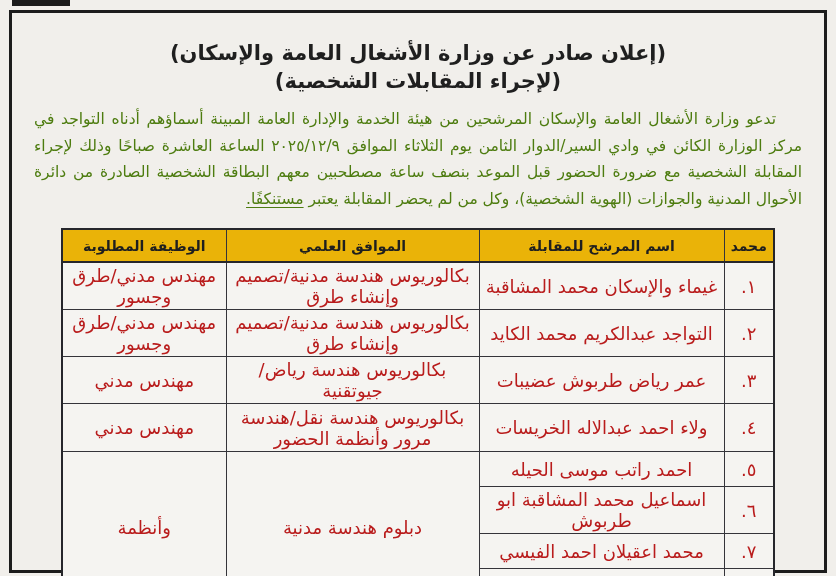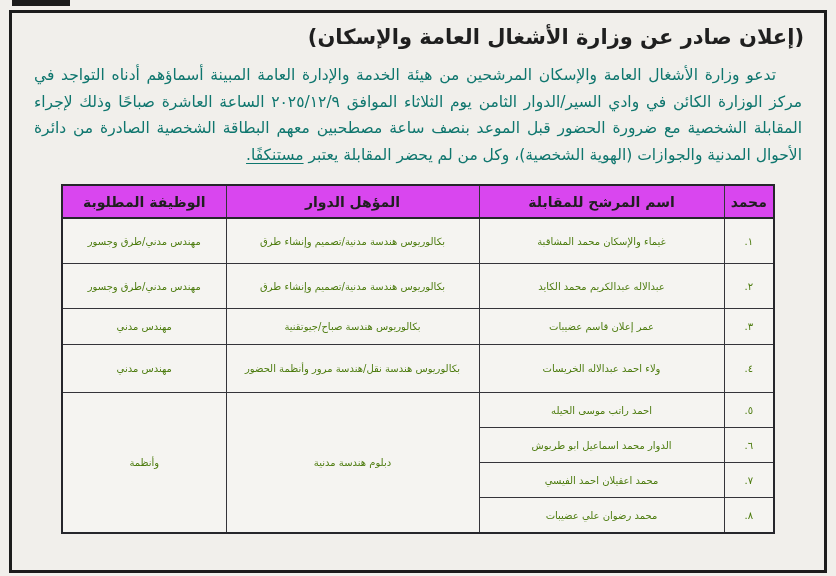--- a/index.html
+++ b/index.html
@@ -21,33 +21,33 @@
     background:#1c1c1c;
   }
   .frame{
     position:absolute;
     left:9px;right:9px;top:10px;bottom:3px;
     border:3px solid #1c1c1c;
     box-sizing:border-box;
     padding:8px 20px 0 20px;
   }
   .title{
-    text-align:right;
+    text-align:center;
     font-weight:bold;
     font-size:21px;
     line-height:28px;
-    margin-top:2px;
+    margin-top:18px;
   }
   .body-text{
     font-size:15.5px;
     line-height:26.5px;
     text-align:justify;
     text-indent:26px;
     margin:11px 2px 0 2px;
-    color:#0f766e;
+    color:#4d7c0f;
   }
   .underlined{
     text-decoration:underline;
     text-underline-offset:3px;
   }
   table.candidates{
     width:712px;
     margin:16px auto 0 auto;
     border-collapse:collapse;
     border:2px solid #26262b;
@@ -55,29 +55,29 @@
     table-layout:fixed;
   }
   table.candidates th, table.candidates td{
     border:1px solid #34343a;
     text-align:center;
     vertical-align:middle;
     padding:2px 6px;
     overflow:hidden;
   }
   table.candidates th{
-    background:#d946ef;
+    background:#eab308;
     font-weight:bold;
     font-size:14px;
     height:27px;
     border-bottom:2px solid #26262b;
   }
   table.candidates td{
-    font-size:10px;
-    color:#4d7c0f;
+    font-size:18px;
+    color:#b91c1c;
   }
   col.c-num{width:50px;}
   col.c-name{width:245px;}
   col.c-qual{width:253px;}
   col.c-job{width:164px;}
   tr.h40 td{height:40px;}
   tr.h31 td{height:31px;}
   tr.h43 td{height:43px;}
   tr.h30 td{height:30px;}
   td.num-cell{font-size:13.5px;}
@@ -85,73 +85,74 @@
 </head>
 <body>
 
 <div class="page">
   <div class="scan-artifact"></div>
 
   <div class="frame">
 
     <div class="title">
       <div>(إعلان صادر عن وزارة الأشغال العامة والإسكان)</div>
+      <div>(لإجراء المقابلات الشخصية)</div>
     </div>
 
     <p class="body-text"><span>تدعو وزارة الأشغال العامة والإسكان المرشحين من هيئة الخدمة والإدارة العامة المبينة أسماؤهم أدناه التواجد في مركز الوزارة الكائن في وادي السير/الدوار الثامن يوم الثلاثاء الموافق ٢٠٢٥/١٢/٩ الساعة العاشرة صباحًا وذلك لإجراء المقابلة الشخصية مع ضرورة الحضور قبل الموعد بنصف ساعة مصطحبين معهم البطاقة الشخصية الصادرة من دائرة الأحوال المدنية والجوازات (الهوية الشخصية)، وكل من لم يحضر المقابلة يعتبر</span> <span class="underlined">مستنكفًا.</span></p>
 
     <table class="candidates">
       <colgroup>
         <col class="c-num">
           <col class="c-name">
           <col class="c-qual">
           <col class="c-job">
       </colgroup>
       <thead>
         <tr>
           <th>محمد</th>
           <th>اسم المرشح للمقابلة</th>
-          <th>المؤهل الدوار</th>
+          <th>الموافق العلمي</th>
           <th>الوظيفة المطلوبة</th>
         </tr>
       </thead>
       <tbody>
         <tr class="h40">
           <td class="num-cell">١.</td>
           <td>غيماء والإسكان محمد المشاقبة</td>
           <td>بكالوريوس هندسة مدنية/تصميم وإنشاء طرق</td>
           <td>مهندس مدني/طرق وجسور</td>
         </tr>
         <tr class="h40">
           <td class="num-cell">٢.</td>
-          <td>عبدالاله عبدالكريم محمد الكايد</td>
+          <td>التواجد عبدالكريم محمد الكايد</td>
           <td>بكالوريوس هندسة مدنية/تصميم وإنشاء طرق</td>
           <td>مهندس مدني/طرق وجسور</td>
         </tr>
         <tr class="h31">
           <td class="num-cell">٣.</td>
-          <td>عمر إعلان قاسم عضيبات</td>
-          <td>بكالوريوس هندسة صباح/جيوتقنية</td>
+          <td>عمر رياض طربوش عضيبات</td>
+          <td>بكالوريوس هندسة رياض/جيوتقنية</td>
           <td>مهندس مدني</td>
         </tr>
         <tr class="h43">
           <td class="num-cell">٤.</td>
           <td>ولاء احمد عبدالاله الخريسات</td>
           <td>بكالوريوس هندسة نقل/هندسة مرور وأنظمة الحضور</td>
           <td>مهندس مدني</td>
         </tr>
         <tr class="h30">
           <td class="num-cell">٥.</td>
           <td>احمد راتب موسى الحيله</td>
           <td rowspan="4">دبلوم هندسة مدنية</td>
           <td rowspan="4">وأنظمة</td>
         </tr>
         <tr class="h30">
           <td class="num-cell">٦.</td>
-          <td>الدوار محمد اسماعيل ابو طربوش</td>
+          <td>اسماعيل محمد المشاقبة ابو طربوش</td>
         </tr>
         <tr class="h30">
           <td class="num-cell">٧.</td>
           <td>محمد اعقيلان احمد الفيسي</td>
         </tr>
         <tr class="h30">
           <td class="num-cell">٨.</td>
           <td>محمد رضوان علي عضيبات</td>
         </tr>
       </tbody>

